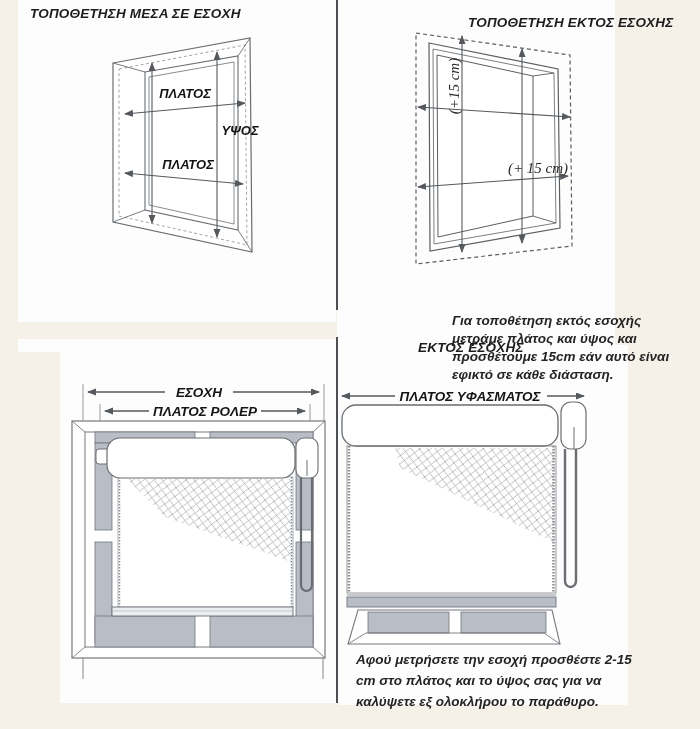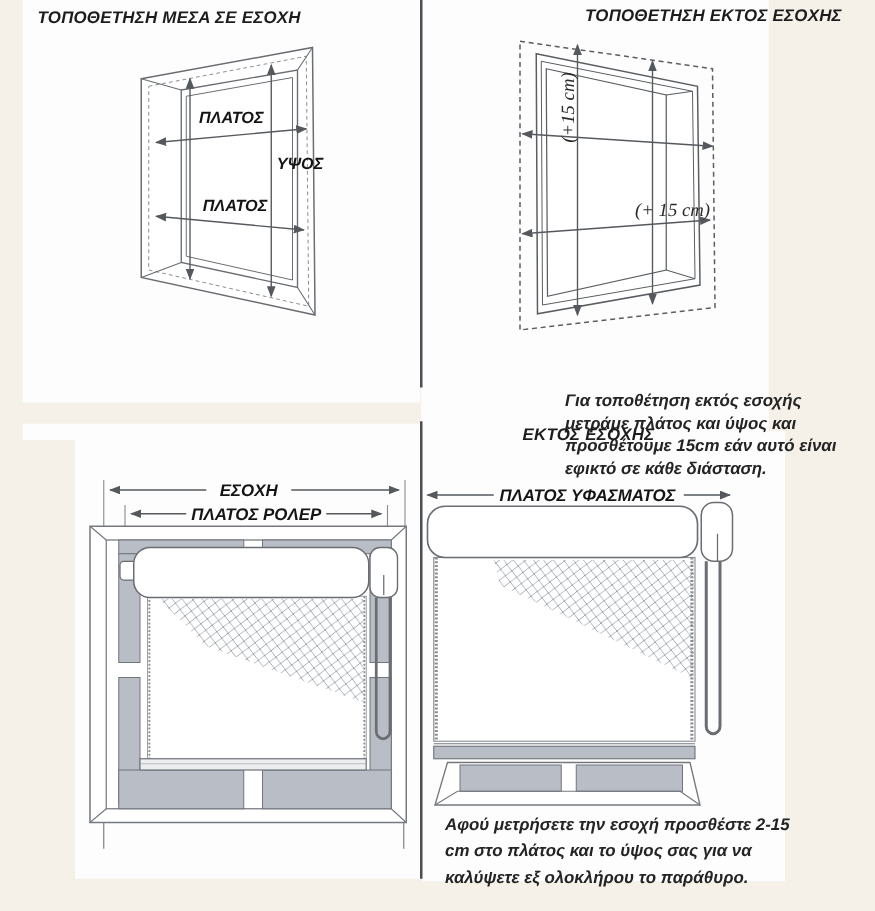--- a/index.html
+++ b/index.html
@@ -49,21 +49,21 @@
       <path d="M129,20 L129,205" marker-start="url(#s1a)" marker-end="url(#s1a)"></path>
       <path d="M37,82 L157,71" marker-start="url(#s1a)" marker-end="url(#s1a)"></path>
       <path d="M37,141 L155,152" marker-start="url(#s1a)" marker-end="url(#s1a)"></path>
     </g>
     <text x="97" y="66" font-size="13" text-anchor="middle">ΠΛΑΤΟΣ</text>
     <text x="152" y="103" font-size="13" text-anchor="middle">ΥΨΟΣ</text>
     <text x="100" y="137" font-size="13" text-anchor="middle">ΠΛΑΤΟΣ</text>
   </svg>
 
 
-  <div class="title" style="left:468px;top:5px;">ΤΟΠΟΘΕΤΗΣΗ ΕΚΤΟΣ ΕΣΟΧΗΣ</div>
+  <div class="title" style="left:468px;top:15px;">ΤΟΠΟΘΕΤΗΣΗ ΕΚΤΟΣ ΕΣΟΧΗΣ</div>
 
   <svg class="svgbox" style="left:405px;top:27px;" width="210" height="243" viewBox="0 0 210 243">
     <defs>
       <marker id="s2a" markerWidth="9" markerHeight="8" refX="8" refY="3.5" orient="auto-start-reverse" markerUnits="userSpaceOnUse">
         <path d="M0,0 L9,3.5 L0,7 Z" fill="#55595d"></path>
       </marker>
     </defs>
     <g stroke="#5a5e62" fill="none">
       <path d="M11,6 L165,28 L167,219 L11,237 Z" stroke-width="1.2" stroke-dasharray="4,3"></path>
       <path d="M24,16 L153,42 L155,201 L25,224 Z" stroke-width="1.2" fill="#ffffff"></path>

